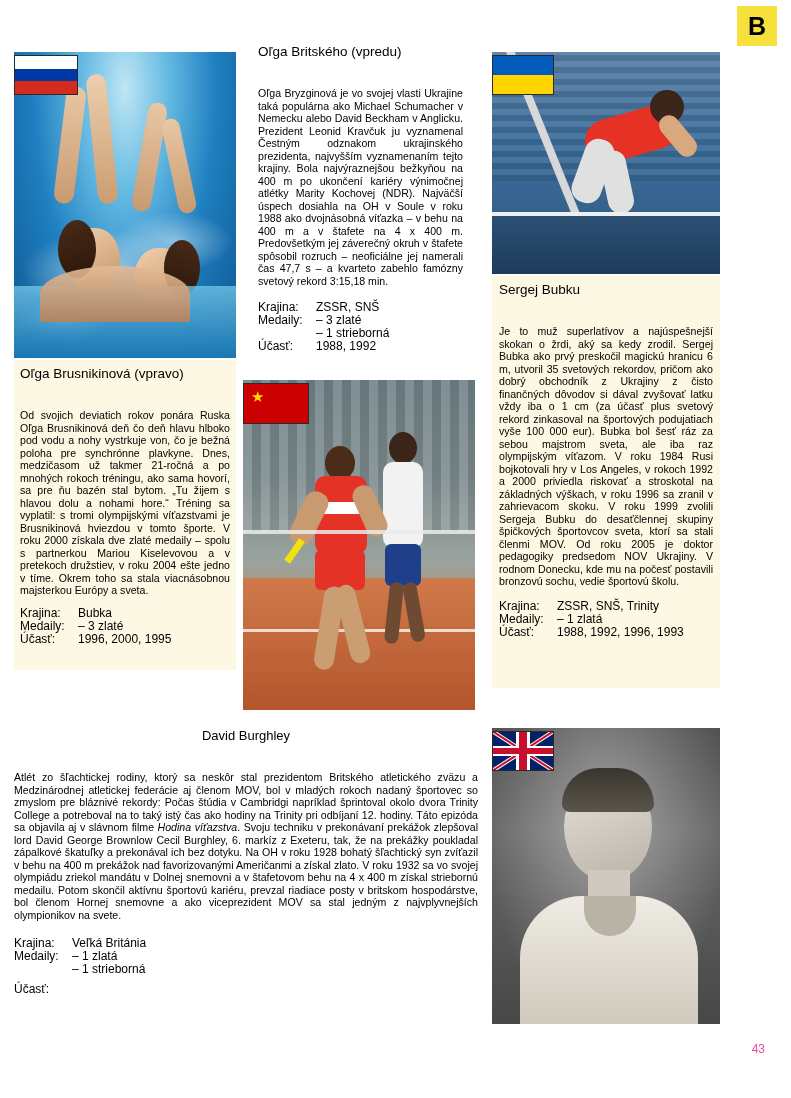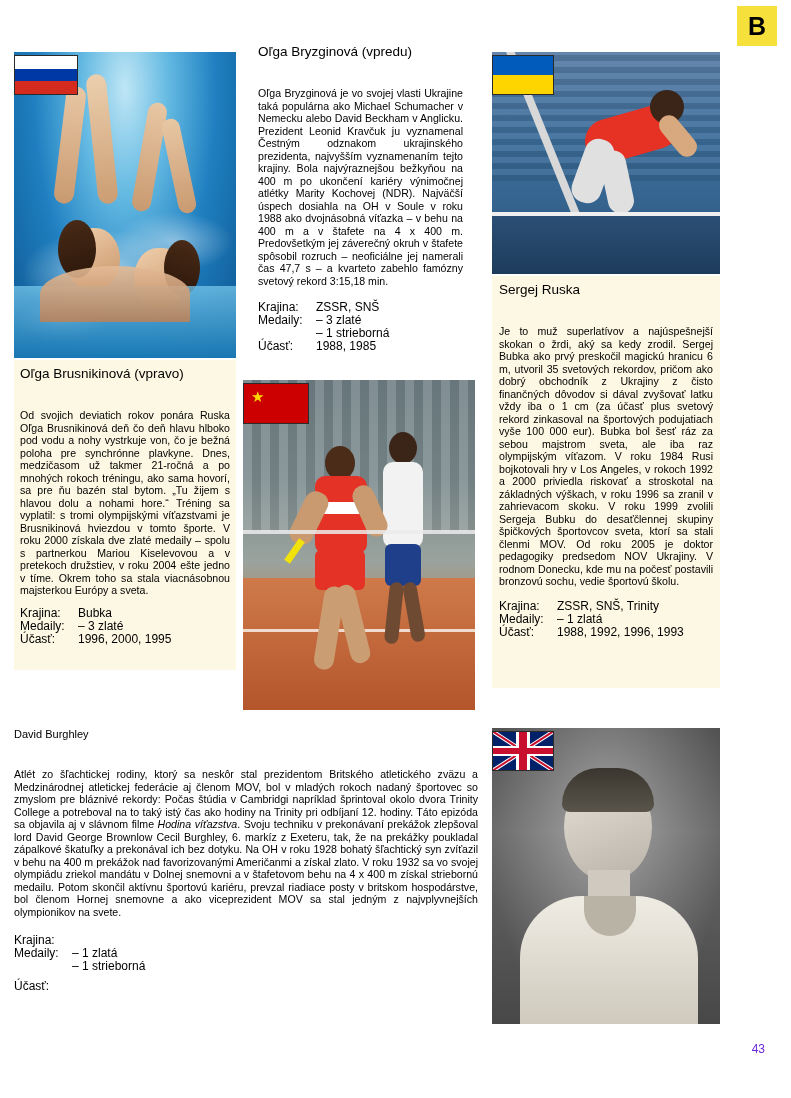--- a/index.html
+++ b/index.html
@@ -40,21 +40,22 @@
     text-align: justify;
     color: #000;
     margin-top: 28px;
   }
   .name-title {
     font-size: 13.5px;
     color: #000;
     margin-bottom: 5px;
   }
   .name-title.big {
-    font-size: 11px;
+    font-size: 13px;
+    text-align: center;
   }
   
   .info {
     font-size: 12px;
     line-height: 13px;
     color: #000;
   }
   .info .row {
     display: flex;
   }
@@ -87,21 +88,21 @@
     position: absolute;
   }
   .tint {
     background: #fdf8e3;
   }
   .page-num {
     position: absolute;
     right: 26px;
     bottom: 42px;
     font-size: 12px;
-    color: #6d28d9;
+    color: #ec4899;
   }
   em { font-style: italic; }
 </style>
 </head>
 <body>
 
 <div class="page">
 
   <div class="marker-b">B</div>
 
@@ -158,38 +159,38 @@
         <span class="val">– 3 zlaté</span>
       </div>
       <div class="row">
         <span class="lbl">Účasť:</span>
         <span class="val">1996, 2000, 1995</span>
       </div>
     </div>
   </div>
 
   <div class="block" style="left:258px; top:44px; width:205px;">
-    <div class="name-title">Oľga Bryzginová (vpredu)</div>
+    <div class="name-title">Oľga Britského (vpredu)</div>
     <div class="txt">Oľga Bryzginová je vo svojej vlasti Ukrajine taká populárna ako Michael Schumacher v Nemecku alebo David Beckham v Anglicku. Prezident Leonid Kravčuk ju vyznamenal Čestným odznakom ukrajinského prezidenta, najvyšším vyznamenaním tejto krajiny. Bola najvýraznejšou bežkyňou na 400 m po ukončení kariéry výnimočnej atlétky Marity Kochovej (NDR). Najväčší úspech dosiahla na OH v Soule v roku 1988 ako dvojnásobná víťazka – v behu na 400 m a v štafete na 4 x 400 m. Predovšetkým jej záverečný okruh v štafete spôsobil rozruch – neoficiálne jej namerali čas 47,7 s – a kvarteto zabehlo famózny svetový rekord 3:15,18 min.</div>
     <div class="info" style="margin-top:14px;">
       <div class="row">
         <span class="lbl">Krajina:</span>
         <span class="val">ZSSR, SNŠ</span>
       </div>
       <div class="row">
         <span class="lbl">Medaily:</span>
         <span class="val">– 3 zlaté</span>
       </div>
       <div class="row">
         <span class="lbl"></span>
         <span class="val">– 1 strieborná</span>
       </div>
       <div class="row">
         <span class="lbl">Účasť:</span>
-        <span class="val">1988, 1985</span>
+        <span class="val">1988, 1992</span>
       </div>
     </div>
   </div>
 
   <div class="photo" style="left:243px; top:380px; width:232px; height:330px;">
     <div class="inner" style="background:linear-gradient(180deg,#6f7f85 0%,#7b8a8d 30%,#9aa39e 55%,#b38a62 72%,#c2683f 100%);"></div>
 
     <div style="position:absolute;left:0;bottom:0;width:100%;height:40%;
         background:linear-gradient(180deg,#cf7a4a,#b4552c);"></div>
     <div style="position:absolute;left:0;bottom:78px;width:100%;height:3px;background:rgba(255,255,255,.75)"></div>
@@ -242,21 +243,21 @@
 
     <div style="position:absolute;left:0;top:160px;width:100%;height:5px;background:#efefef"></div>
     <div style="position:absolute;left:0;bottom:0;width:100%;height:26%;background:linear-gradient(180deg,#2b4f74,#1d3c5c)"></div>
   </div>
   <div class="flag" style="left:492px; top:55px; width:62px; height:40px;">
     <div style="height:50%;background:#005bbb"></div>
     <div style="height:50%;background:#ffd500"></div>
   </div>
 
   <div class="block tint" style="left:492px; top:276px; width:228px; height:412px; padding:6px 7px 8px 7px; box-sizing:border-box;">
-    <div class="name-title">Sergej Ruska</div>
+    <div class="name-title">Sergej Bubku</div>
     <div class="txt">Je to muž superlatívov a najúspešnejší skokan o žrdi, aký sa kedy zrodil. Sergej Bubka ako prvý preskočil magickú hranicu 6 m, utvoril 35 svetových rekordov, pričom ako dobrý obchodník z Ukrajiny z čisto finančných dôvodov si dával zvyšovať latku vždy iba o 1 cm (za účasť plus svetový rekord zinkasoval na športových podujatiach vyše 100 000 eur). Bubka bol šesť ráz za sebou majstrom sveta, ale iba raz olympijským víťazom. V roku 1984 Rusi bojkotovali hry v Los Angeles, v rokoch 1992 a 2000 priviedla riskovať a stroskotal na základných výškach, v roku 1996 sa zranil v zahrievacom skoku. V roku 1999 zvolili Sergeja Bubku do desaťčlennej skupiny špičkových športovcov sveta, ktorí sa stali členmi MOV. Od roku 2005 je doktor pedagogiky predsedom NOV Ukrajiny. V rodnom Donecku, kde mu na počesť postavili bronzovú sochu, vedie športovú školu.</div>
     <div class="info" style="margin-top:12px;">
       <div class="row">
         <span class="lbl">Krajina:</span>
         <span class="val">ZSSR, SNŠ, Trinity</span>
       </div>
       <div class="row">
         <span class="lbl">Medaily:</span>
         <span class="val">– 1 zlatá</span>
       </div>
@@ -268,20 +269,21 @@
   </div>
 
   <div class="block" style="left:14px; top:728px; width:464px;">
     <div class="name-title big">David Burghley</div>
     <div class="txt">
       <span>Atlét zo šľachtickej rodiny, ktorý sa neskôr stal prezidentom Britského atletického zväzu a Medzinárodnej atletickej federácie aj členom MOV, bol v mladých rokoch nadaný športovec so zmyslom pre bláznivé rekordy: Počas štúdia v Cambridgi napríklad šprintoval okolo dvora Trinity College a potreboval na to taký istý čas ako hodiny na Trinity pri odbíjaní 12. hodiny. Táto epizóda sa objavila aj v slávnom filme </span><em>Hodina víťazstva</em><span>. Svoju techniku v prekonávaní prekážok zlepšoval lord David George Brownlow Cecil Burghley, 6. markíz z Exeteru, tak, že na prekážky poukladal zápalkové škatuľky a prekonával ich bez dotyku. Na OH v roku 1928 bohatý šľachtický syn zvíťazil v behu na 400 m prekážok nad favorizovanými Američanmi a získal zlato. V roku 1932 sa vo svojej olympiádu zriekol mandátu v Dolnej snemovni a v štafetovom behu na 4 x 400 m získal striebornú medailu. Potom skončil aktívnu športovú kariéru, prevzal riadiace posty v britskom hospodárstve, bol členom Hornej snemovne a ako viceprezident MOV sa stal jedným z najvplyvnejších olympionikov na svete.</span>
     </div>
     <div class="info" style="margin-top:16px;">
       <div class="row">
         <span class="lbl">Krajina:</span>
+        <span class="val">Veľká Británia</span>
       </div>
       <div class="row">
         <span class="lbl">Medaily:</span>
         <span class="val">– 1 zlatá</span>
       </div>
       <div class="row">
         <span class="lbl"></span>
         <span class="val">– 1 strieborná</span>
       </div>
       <div class="row" style="margin-top:7px;">

